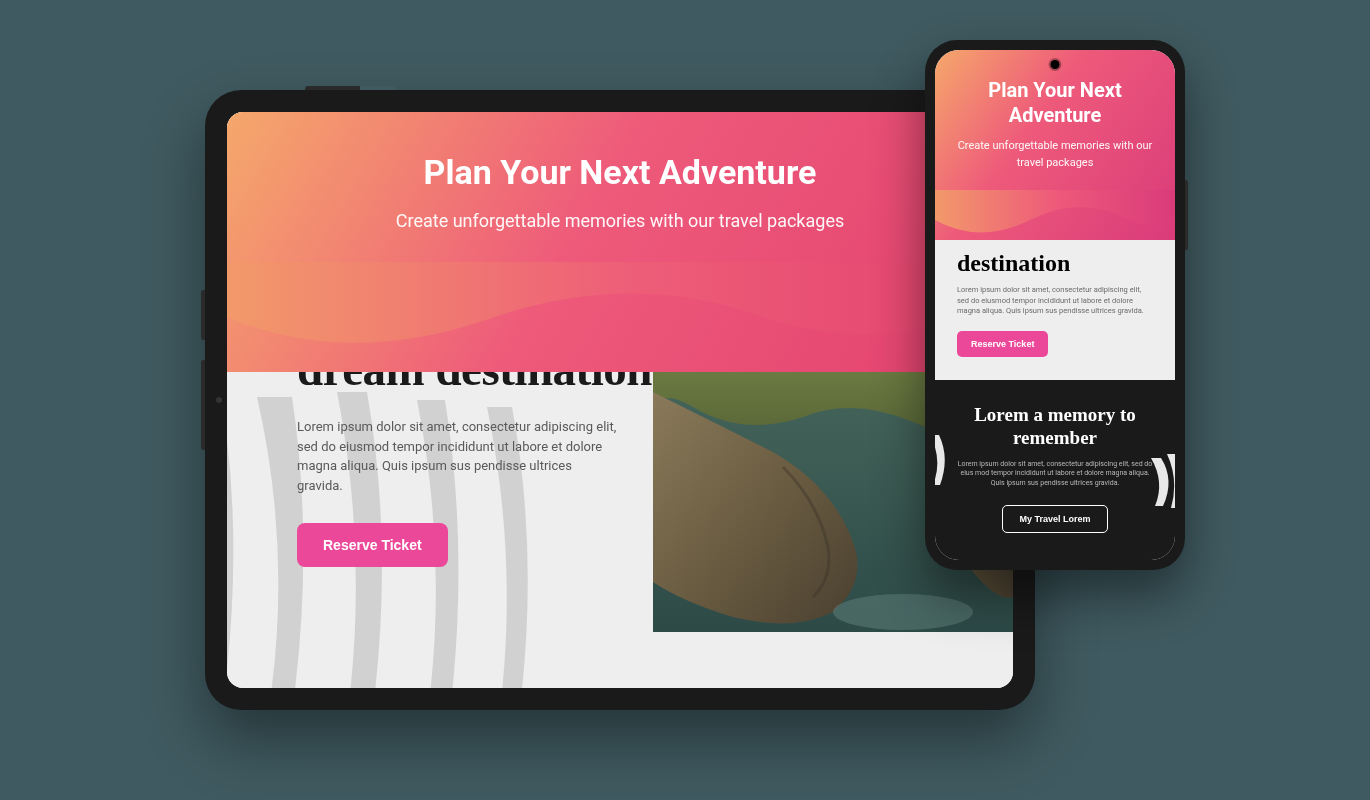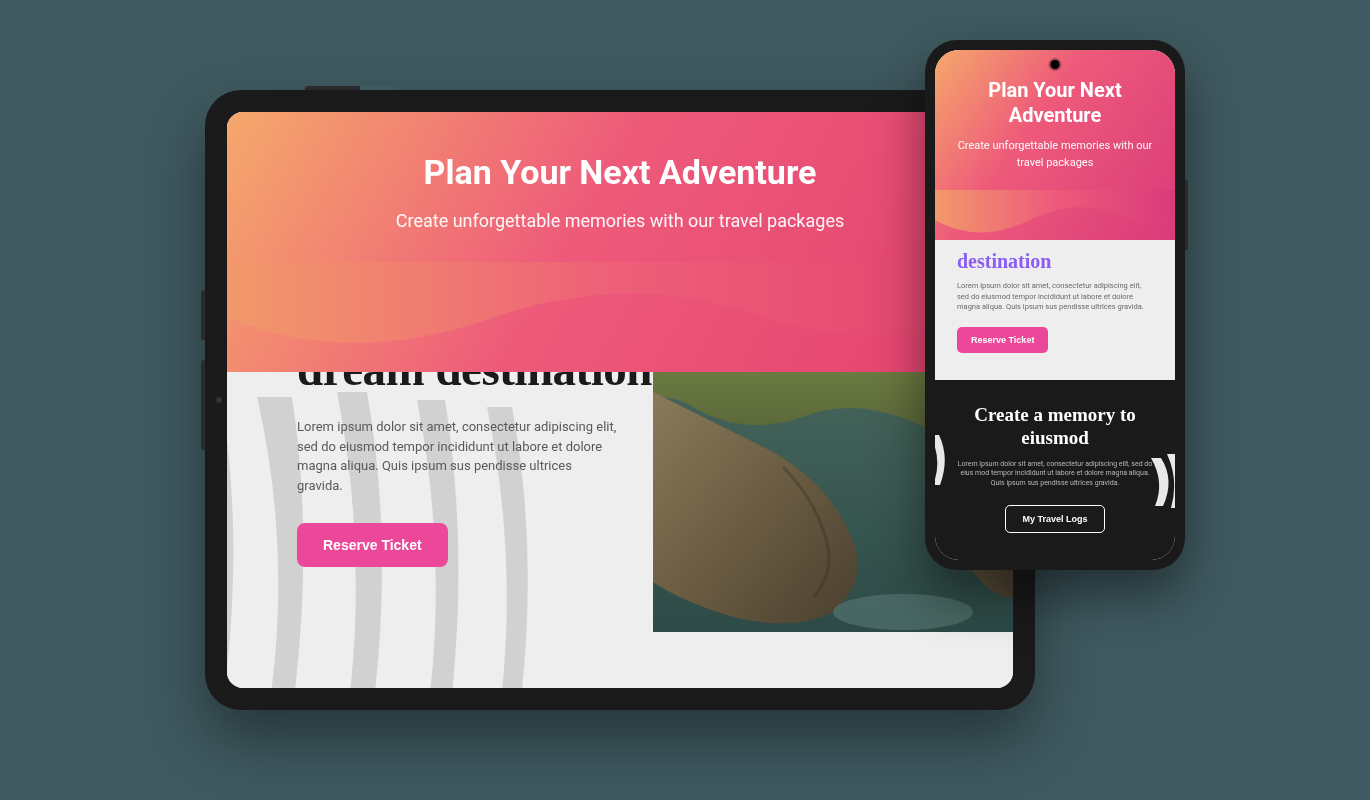--- a/index.html
+++ b/index.html
@@ -225,23 +225,23 @@
   .phone-section1 {
     position: absolute;
     top: 160px; left: 0; right: 0;
     height: 170px;
     background: #eeeeee;
     padding: 40px 22px 0;
     z-index: 2;
   }
   .phone-section1 h2 {
     font-family: Georgia, serif;
-    font-size: 20px;
-    font-weight: 700;
-    color: #8b5cf6;
+    font-size: 24px;
+    font-weight: 700;
+    color: #000000;
   }
   .phone-section1 .lorem {
     font-size: 7.5px;
     color: #6a6a6a;
     line-height: 1.4;
     margin-top: 8px;
   }
   .phone-section1 .btn-dark {
     font-size: 9px;
     padding: 8px 14px;
@@ -369,23 +369,23 @@
   <div class="phone-screen">
     <div class="phone-camera"></div>
 
     <div class="phone-section1">
       <h2>destination</h2>
       <p class="lorem">Lorem ipsum dolor sit amet, consectetur adipiscing elit, sed do eiusmod tempor incididunt ut labore et dolore magna aliqua. Quis ipsum sus pendisse ultrices gravida.</p>
       <button class="btn-dark">Reserve Ticket</button>
     </div>
 
     <div class="phone-section2">
-      <h2>Create a memory to eiusmod</h2>
+      <h2>Lorem a memory to remember</h2>
       <p class="lorem">Lorem ipsum dolor sit amet, consectetur adipiscing elit, sed do eius mod tempor incididunt ut labore et dolore magna aliqua. Quis ipsum sus pendisse ultrices gravida.</p>
-      <button class="btn-outline">My Travel Logs</button>
+      <button class="btn-outline">My Travel Lorem</button>
     </div>
 
     <svg class="phone-brush-left" viewBox="0 0 30 60">
       <path d="M5 5 Q18 30 8 55 L15 55 Q25 28 14 5 Z" fill="#e8e8e8"></path>
     </svg>
     <svg class="phone-brush-right" viewBox="0 0 40 60">
       <path d="M8 8 Q22 32 12 56 L20 56 Q32 30 18 8 Z" fill="#e8e8e8"></path>
       <path d="M24 4 Q36 30 28 58 L34 58 Q42 28 32 4 Z" fill="#e8e8e8"></path>
     </svg>
 

